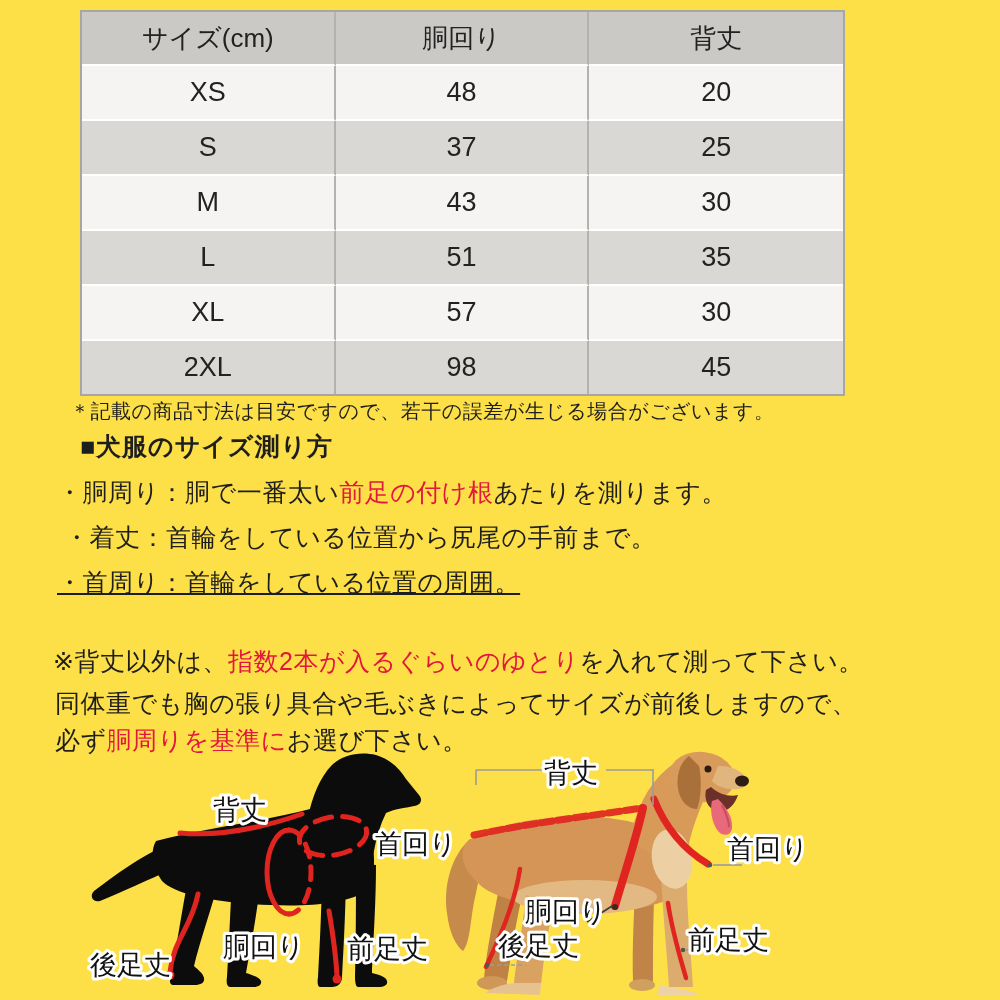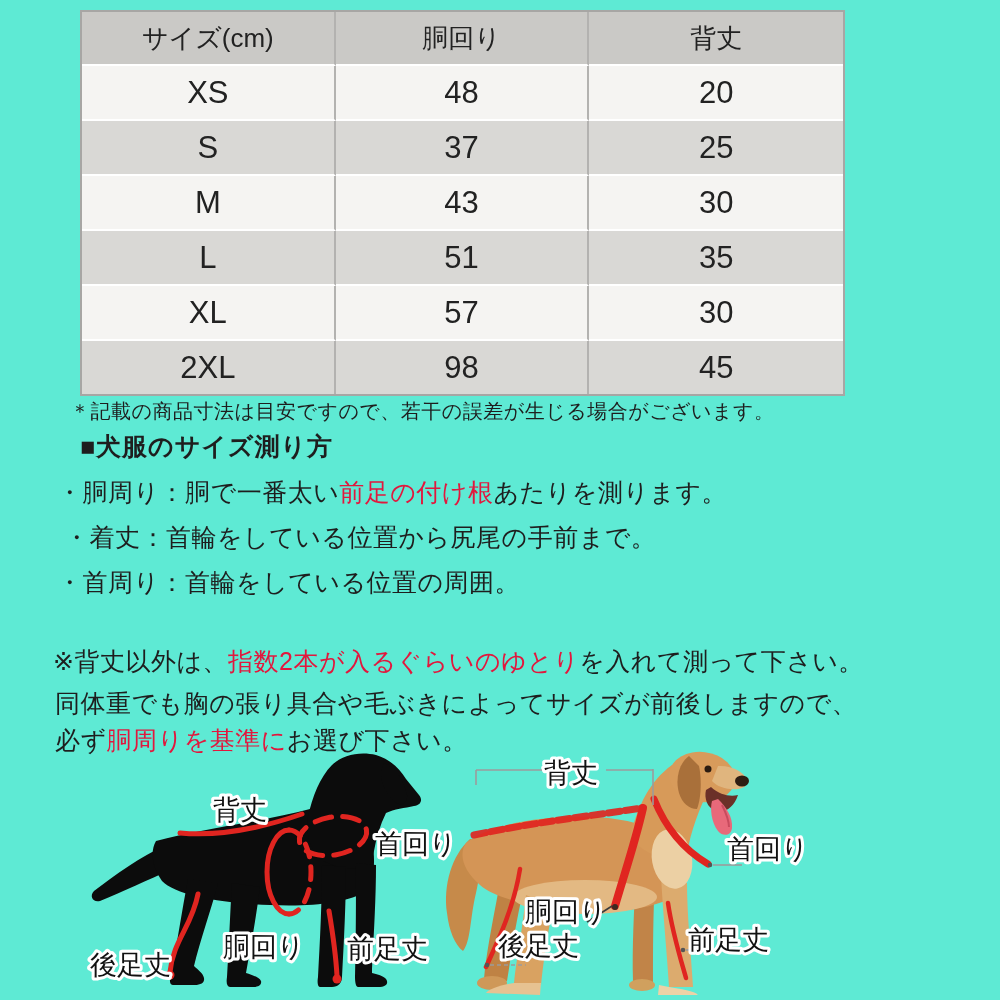--- a/index.html
+++ b/index.html
@@ -1,39 +1,39 @@
 <!DOCTYPE html>
 <html lang="ja" style="--accent-text: #e2173d; --diagram-red: #e02520; --table-header-bg: #cac9c6; --table-row-light: #f5f4f2; --table-row-dark: #d9d8d5; --table-border: #a7a6a4; --table-divider: #b3b2b0; --pointer-gray: #9c9c9c;"><head>
 <meta charset="utf-8">
 <style>
   html,body{margin:0;padding:0;background:#fff;}
   body{width:1000px;height:1000px;position:relative;overflow:hidden;
        font-family:"Liberation Sans","DejaVu Sans",sans-serif;color:#1e1e1e;}
-  .page{position:absolute;inset:0;background:#5eead4;padding-left:23px;}
+  .page{position:absolute;inset:0;background:#fde047;padding-left:23px;}
 
   
   table.size-table{position:absolute;left:82px;top:12px;width:761px;
        border-collapse:separate;border-spacing:0;table-layout:fixed;
        text-align:center;outline:2px solid var(--table-border);}
   .size-table th{height:50px;background:var(--table-header-bg);
        font-weight:400;font-size:26px;color:#222;
        border-right:2px solid var(--table-divider);border-bottom:2px solid #fff;}
-  .size-table td{height:51px;font-size:31px;color:#222;
+  .size-table td{height:51px;font-size:27px;color:#222;
        border-right:2px solid var(--table-divider);border-bottom:2px solid #fff;}
   .size-table th:last-child,.size-table td:last-child{border-right:none;}
   .size-table tbody tr:last-child td{border-bottom:none;}
   .size-table tbody tr:nth-child(odd) td{background:var(--table-row-light);}
   .size-table tbody tr:nth-child(even) td{background:var(--table-row-dark);}
 
   
   .txt{position:absolute;margin:0;white-space:nowrap;}
   .disclaimer{left:70px;top:398px;font-size:20px;letter-spacing:.5px;}
   .section-title{left:80px;top:430px;font-size:25px;font-weight:bold;letter-spacing:1px;}
   .body-line{font-size:25px;letter-spacing:.5px;}
-  .b1{left:57px;top:476px;text-align:right;} .b2{left:57px;top:521px;margin-left:7px;} .b3{left:57px;top:566px;}
+  .b1{left:57px;top:476px;text-align:right;} .b2{left:57px;top:521px;margin-left:7px;} .b3{left:57px;top:566px;text-decoration:underline;}
   .n1{left:53px;top:599px;} .n2{left:53px;top:645px;}
   .p1{left:55px;top:687px;} .p2{left:55px;top:724px;}
   .red{color:var(--accent-text);}
 
   
   .dog-svg{position:absolute;}
   #left-dog{left:70px;top:745px;}
   #right-dog{left:440px;top:745px;}
   .redline{stroke:var(--diagram-red);fill:none;stroke-linecap:round;}
   .reddash{stroke:var(--diagram-red);fill:none;stroke-linecap:round;}

